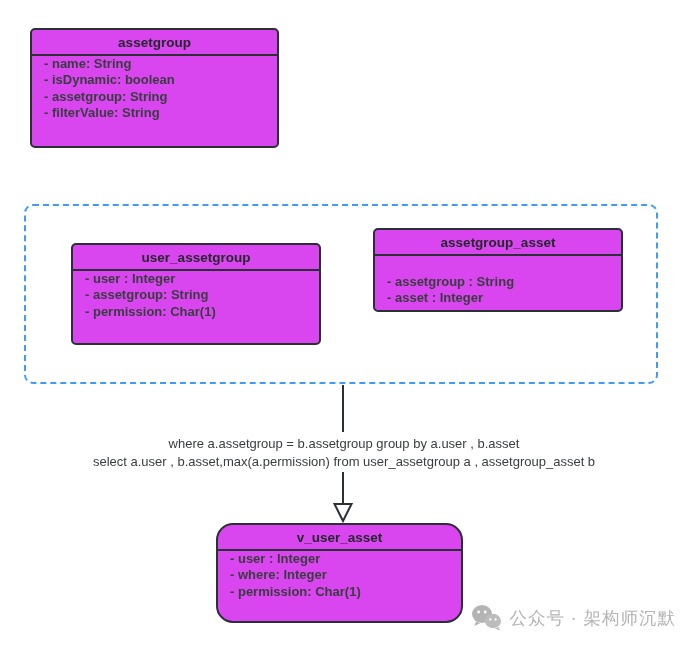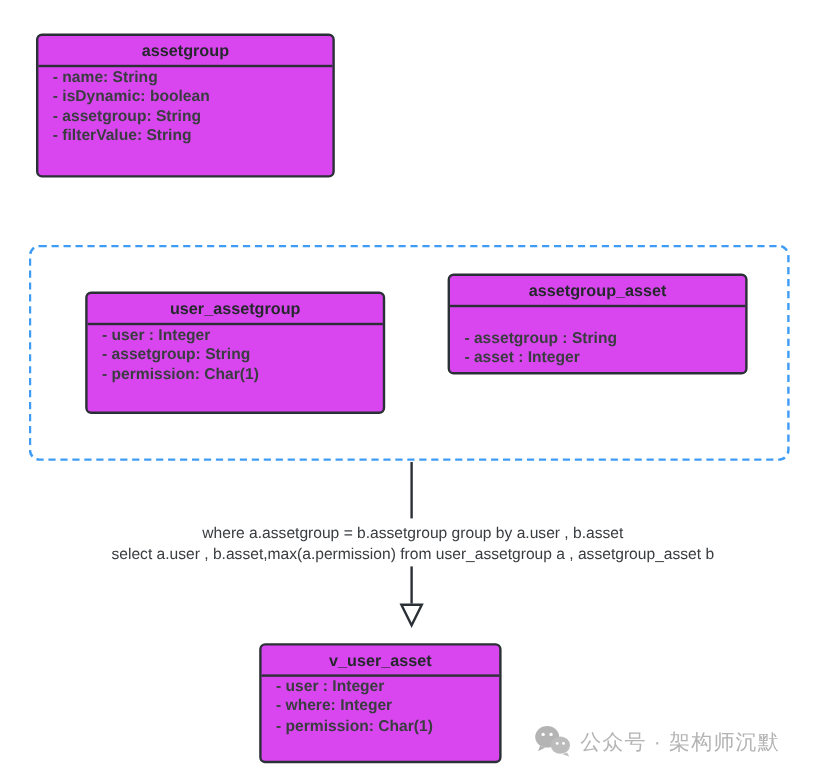--- a/index.html
+++ b/index.html
@@ -54,21 +54,21 @@
     width: 634px;
     height: 180px;
     border: 2px dashed var(--group-border);
     border-radius: 9px;
     background: transparent;
   }
   #box-assetgroup      { left: 30px;  top: 28px;  width: 249px; height: 120px; }
   #box-user-assetgroup { left: 71px;  top: 243px; width: 250px; height: 102px; }
   #box-assetgroup-asset{ left: 373px; top: 228px; width: 250px; height: 84px; }
   #box-assetgroup-asset .uml-fields { padding-top: 18px; }
-  #box-v-user-asset    { left: 216px; top: 536px; width: 202px; height: 100px; }
+  #box-v-user-asset    { left: 216px; top: 523px; width: 247px; height: 100px; border-radius: 17px; }
   .arrow-overlay {
     position: absolute;
     left: 0; top: 0;
     width: 684px; height: 649px;
     pointer-events: none;
   }
   .sql-note {
     position: absolute;
     left: 24px;
     top: 435px;
@@ -76,21 +76,21 @@
     text-align: center;
   }
   .sql-line {
     font-size: 13px;
     line-height: 17.5px;
     color: var(--field-text);
     white-space: nowrap;
   }
   .watermark {
     position: absolute;
-    right: 34px;
+    right: 8px;
     top: 604px;
     display: flex;
     align-items: center;
     gap: 7px;
   }
   .watermark-text {
     font-size: 17.5px;
     color: var(--watermark-text);
     letter-spacing: 1px;
     white-space: nowrap;

